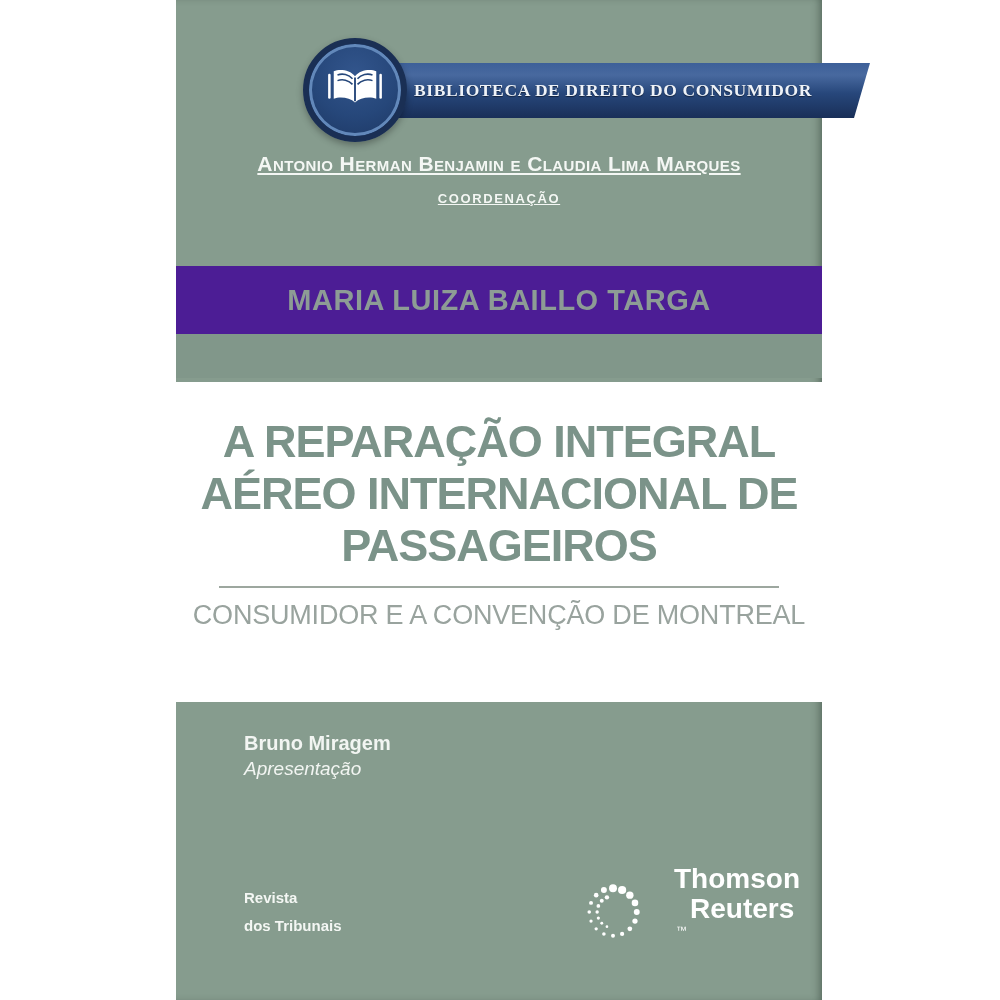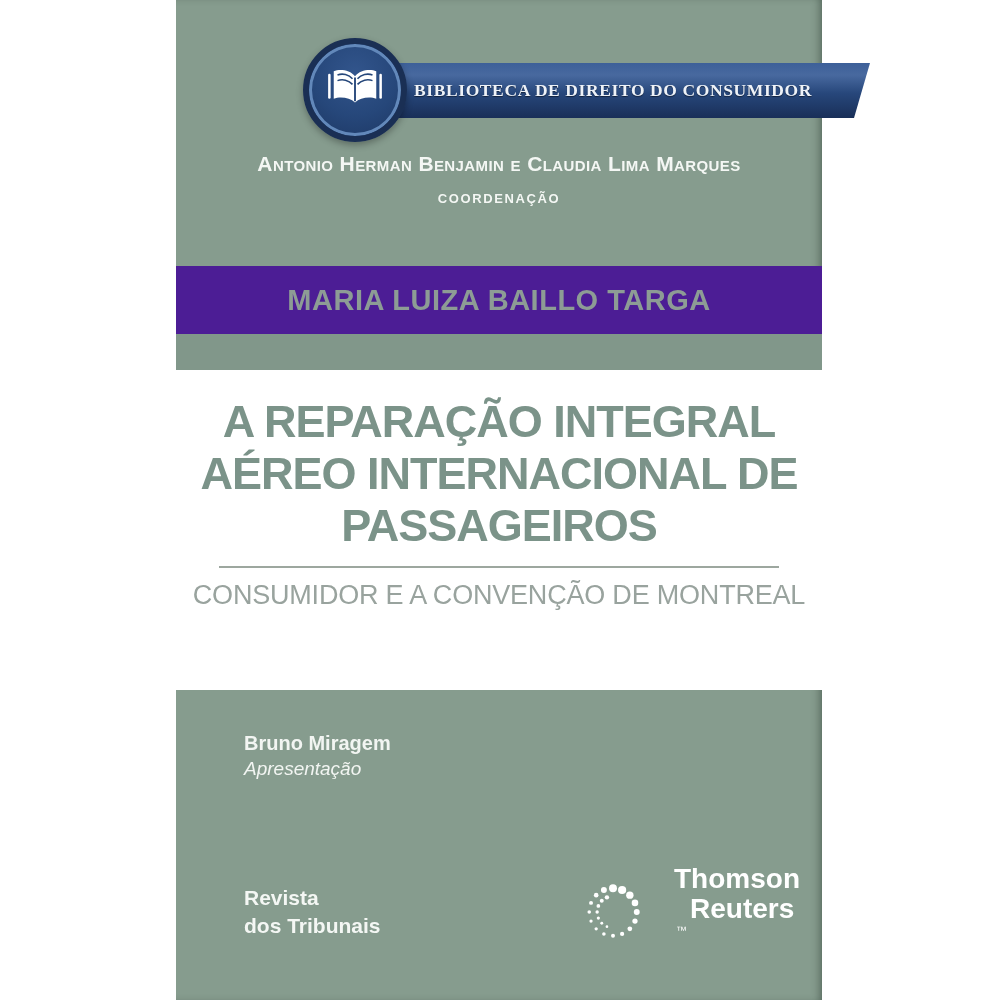--- a/index.html
+++ b/index.html
@@ -16,49 +16,49 @@
       box-shadow:0 3px 6px rgba(0,0,0,0.2);}
   .ribbon-text{color:#eef2f8;font-family:"Liberation Serif", serif;font-weight:700;
       font-size:17.5px;letter-spacing:0.6px;white-space:nowrap;text-shadow:0 1px 1px rgba(0,0,0,0.5);}
   .badge-circle{position:absolute;top:38px;left:127px;width:104px;height:104px;border-radius:50%;
       border:6px solid #1a2f54;background:radial-gradient(circle at 50% 32%,#32558c 0%,#26477a 55%,#1d3763 100%);
       box-shadow:inset 0 0 0 3px #6288ba, 0 3px 7px rgba(0,0,0,0.3);
       display:flex;align-items:center;justify-content:center;box-sizing:border-box;}
   .badge-circle svg{width:60px;height:52px;}
 
   
-  .coordinators{position:absolute;top:152px;left:0;width:100%;text-align:center;color:#f4f7f4;}
+  .coordinators{position:absolute;top:152px;left:0;width:100%;text-align:center;color:#f4f7f4;text-decoration:underline;}
   .coord-names{font-size:21px;font-weight:700;font-variant:small-caps;letter-spacing:0.4px;}
   .coord-role{font-size:13px;font-weight:600;letter-spacing:1.6px;margin-top:15px;}
 
   
   .author-band{position:absolute;top:266px;left:0;width:100%;height:68px;background:#4c1d95;
       display:flex;align-items:center;justify-content:center;}
   .author-name{color:#8d9c95;font-size:29px;font-weight:600;letter-spacing:0.5px;}
 
   
   .green-strip{position:absolute;top:334px;left:0;width:100%;height:44px;background:#81978a;}
 
   
-  .title-panel{position:absolute;top:370px;left:0;width:100%;height:320px;background:#ffffff;
-      text-align:center;box-sizing:border-box;padding-top:26px;}
+  .title-panel{position:absolute;top:382px;left:0;width:100%;height:320px;background:#ffffff;
+      text-align:center;box-sizing:border-box;padding-top:34px;}
   .title{margin:0;color:#7b9389;font-size:45px;line-height:52px;font-weight:700;letter-spacing:-1px;}
   .title span{display:block;}
   .rule{width:560px;height:2px;background:#9da79f;margin:14px auto 10px auto;}
   .subtitle{margin:0;color:#99a39e;font-size:27px;line-height:34px;font-weight:400;letter-spacing:-0.2px;}
   .subtitle span{display:block;}
 
   
   .contributors{position:absolute;top:730px;left:68px;color:#f2f5f2;text-align:left;}
   .contrib{margin-bottom:16px;}
   .contrib-name{font-size:20px;font-weight:600;line-height:26px;}
   .contrib-role{font-size:19px;font-style:italic;line-height:26px;}
 
   
-  .rt-wordmark{position:absolute;top:884px;left:68px;color:#f4f7f4;font-size:21px;
+  .rt-wordmark{position:absolute;top:884px;left:68px;color:#f4f7f4;font-size:15px;
       font-weight:700;line-height:28px;}
   .rt-wordmark span{display:block;}
   .tr-logo{position:absolute;top:864px;left:404px;display:flex;align-items:center;gap:12px;color:#ffffff;}
   .kinesis{width:66px;height:66px;}
   .tr-wordmark{font-size:28px;font-weight:700;line-height:30px;}
   .tr-wordmark span{display:block;margin-left:16px;}
   .tm{font-size:11px;font-weight:400;position:relative;top:-9px;margin-left:2px;}
 </style>
 </head>
 <body>

